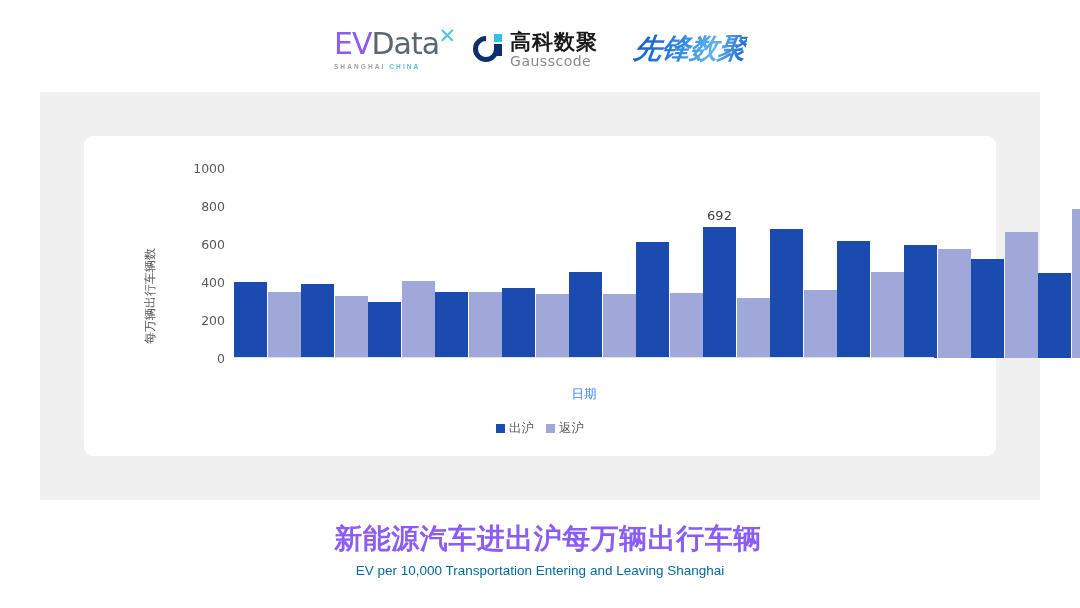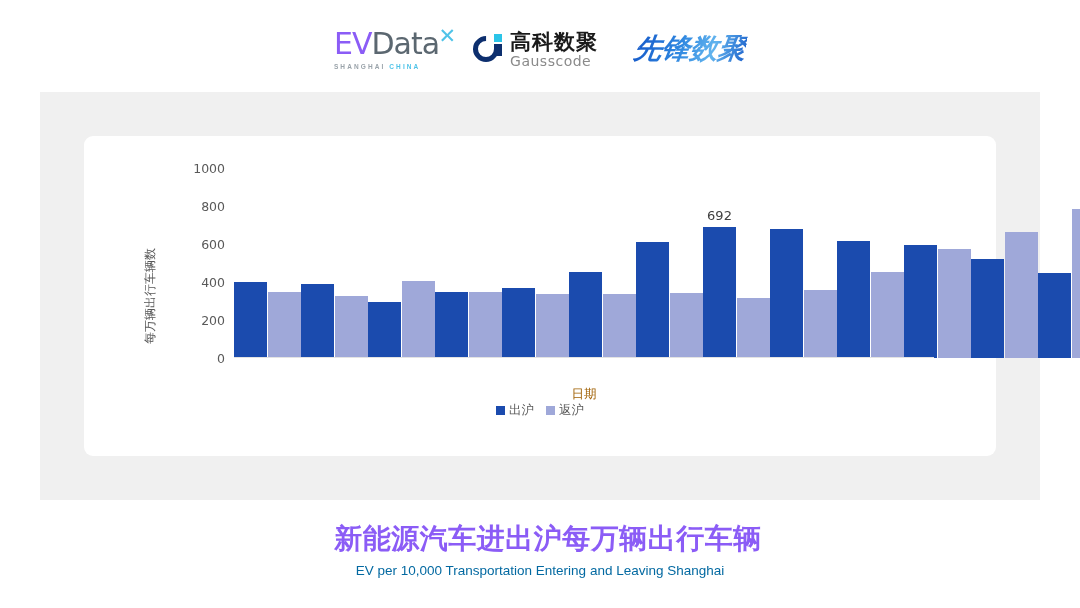--- a/index.html
+++ b/index.html
@@ -151,25 +151,25 @@
     display: flex;
   }
   .xlabel {
     flex: 1 1 0; text-align: center;
     font-size: 12.5px; color: #595959;
     font-family: "DejaVu Sans", sans-serif;
   }
   .xaxis-title {
     position: absolute; left: 150px; top: 250px; width: 700px;
     text-align: center;
-    font-size: 12.5px; color: #a16207;
+    font-size: 12.5px; color: #3b82f6;
     font-family: "DejaVu Sans", sans-serif;
   }
   .legend {
-    position: absolute; left: 0; top: 266px; width: 100%;
+    position: absolute; left: 0; top: 284px; width: 100%;
     display: flex; align-items: center; justify-content: center; gap: 12px;
   }
   .legend-item { display: flex; align-items: center; gap: 4px; }
   .swatch { width: 9px; height: 9px; display: inline-block; }
   .swatch.out { background: #1B4BAE; }
   .swatch.ret { background: #9FA8D9; }
   .legend-text {
     font-size: 12.5px; color: #595959;
     font-family: "DejaVu Sans", sans-serif;
   }

